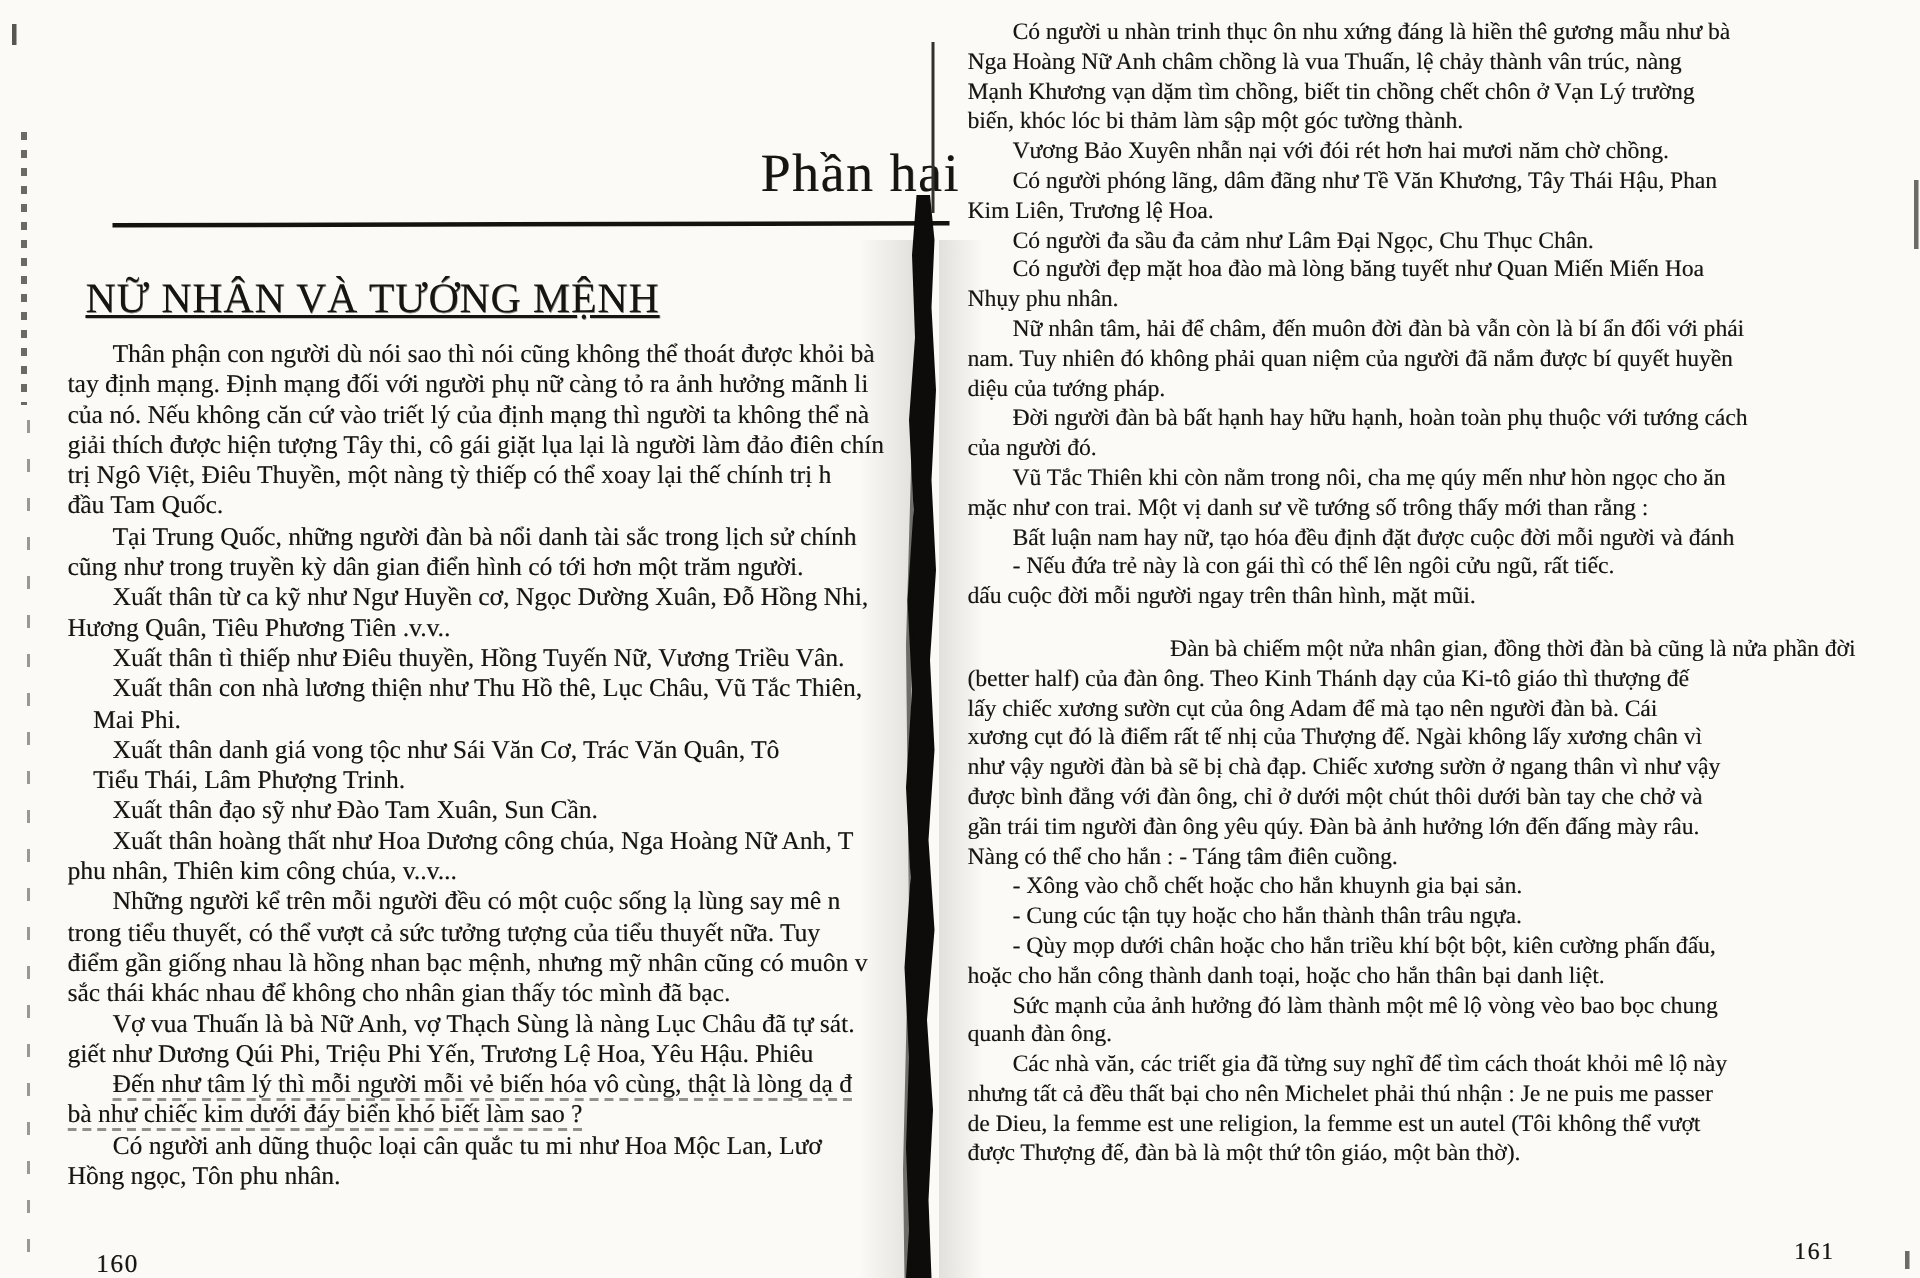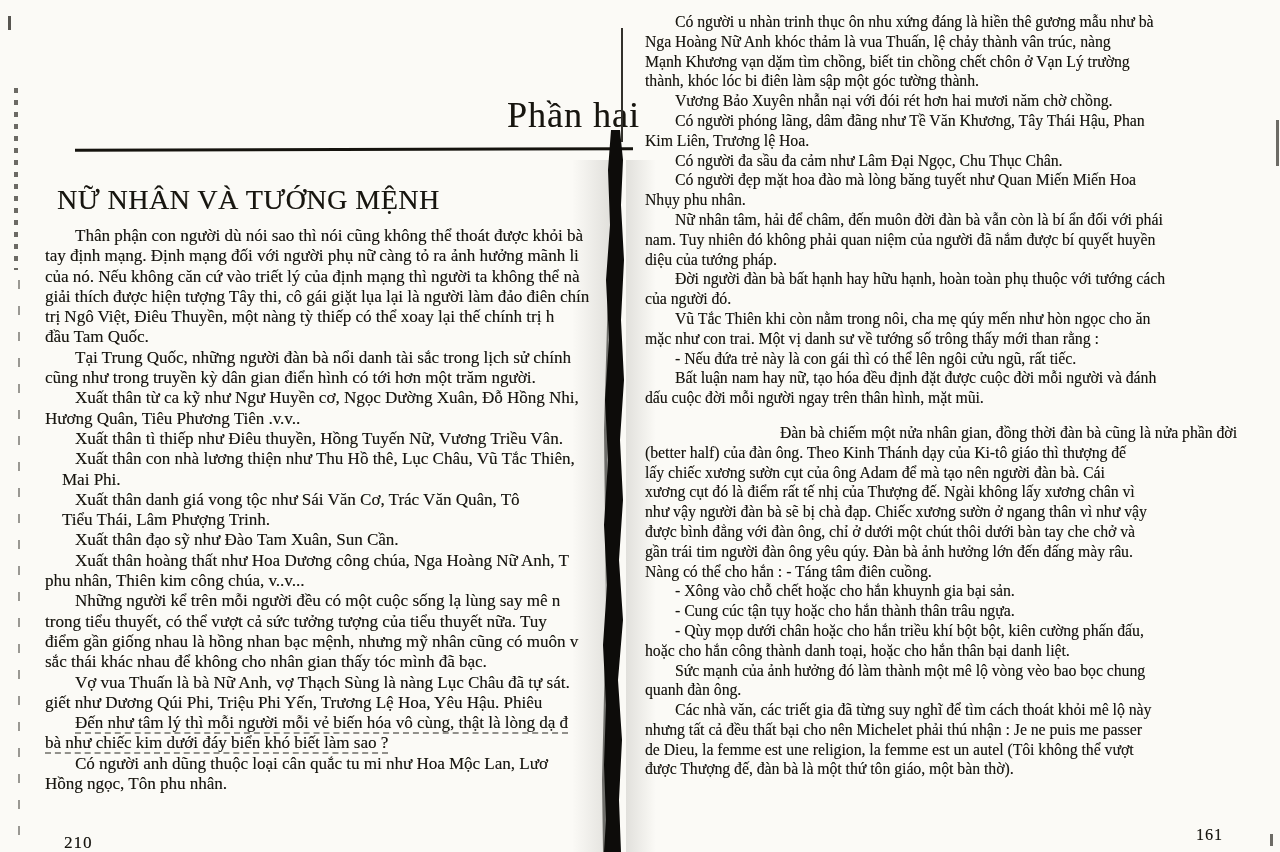--- a/index.html
+++ b/index.html
@@ -20,20 +20,21 @@
   }
   .rule{
     position:absolute;left:75px;top:148px;width:558px;height:3px;
     background:#15130e;
     transform:rotate(-0.15deg);
   }
   .section-title{
     position:absolute;left:57px;top:184px;
     font-size:28px;letter-spacing:0.5px;white-space:nowrap;
     text-shadow:0.35px 0.35px 0 rgba(20,18,12,.5);
+    text-decoration:underline;
   }
   .body-col{
     position:absolute;overflow:hidden;
     text-shadow:0.25px 0.25px 0 rgba(22,20,14,.42);
   }
   #left-lines{
     left:45px;top:226px;width:565px;height:596px;
     font-size:17px;line-height:20.3px;
   }
   #right-lines{
@@ -114,42 +115,42 @@
       <div class="tline">trong tiểu thuyết, có thể vượt cả sức tưởng tượng của tiểu thuyết nữa. Tuy</div>
       <div class="tline">điểm gần giống nhau là hồng nhan bạc mệnh, nhưng mỹ nhân cũng có muôn v</div>
       <div class="tline">sắc thái khác nhau để không cho nhân gian thấy tóc mình đã bạc.</div>
       <div class="tline indent">Vợ vua Thuấn là bà Nữ Anh, vợ Thạch Sùng là nàng Lục Châu đã tự sát.</div>
       <div class="tline">giết như Dương Qúi Phi, Triệu Phi Yến, Trương Lệ Hoa, Yêu Hậu. Phiêu</div>
       <div class="tline indent"><span class="u-dash">Đến như tâm lý thì mỗi người mỗi vẻ biến hóa vô cùng, thật là lòng dạ đ</span></div>
       <div class="tline"><span class="u-dash">bà như chiếc kim dưới đáy biển khó biết làm sao ?</span></div>
       <div class="tline indent">Có người anh dũng thuộc loại cân quắc tu mi như Hoa Mộc Lan, Lươ</div>
       <div class="tline">Hồng ngọc, Tôn phu nhân.</div>
     </div>
-  <div id="pgnum-left" class="pgnum">210</div>
+  <div id="pgnum-left" class="pgnum">160</div>
 
   <div id="right-lines" class="body-col">
       <div class="tline indent">Có người u nhàn trinh thục ôn nhu xứng đáng là hiền thê gương mẫu như bà</div>
-      <div class="tline">Nga Hoàng Nữ Anh khóc thảm là vua Thuấn, lệ chảy thành vân trúc, nàng</div>
+      <div class="tline">Nga Hoàng Nữ Anh châm chồng là vua Thuấn, lệ chảy thành vân trúc, nàng</div>
       <div class="tline">Mạnh Khương vạn dặm tìm chồng, biết tin chồng chết chôn ở Vạn Lý trường</div>
-      <div class="tline">thành, khóc lóc bi điên làm sập một góc tường thành.</div>
+      <div class="tline">biến, khóc lóc bi thảm làm sập một góc tường thành.</div>
       <div class="tline indent">Vương Bảo Xuyên nhẫn nại với đói rét hơn hai mươi năm chờ chồng.</div>
       <div class="tline indent">Có người phóng lãng, dâm đãng như Tề Văn Khương, Tây Thái Hậu, Phan</div>
       <div class="tline">Kim Liên, Trương lệ Hoa.</div>
       <div class="tline indent">Có người đa sầu đa cảm như Lâm Đại Ngọc, Chu Thục Chân.</div>
       <div class="tline indent">Có người đẹp mặt hoa đào mà lòng băng tuyết như Quan Miến Miến Hoa</div>
       <div class="tline">Nhụy phu nhân.</div>
       <div class="tline indent">Nữ nhân tâm, hải để châm, đến muôn đời đàn bà vẫn còn là bí ẩn đối với phái</div>
       <div class="tline">nam. Tuy nhiên đó không phải quan niệm của người đã nắm được bí quyết huyền</div>
       <div class="tline">diệu của tướng pháp.</div>
       <div class="tline indent">Đời người đàn bà bất hạnh hay hữu hạnh, hoàn toàn phụ thuộc với tướng cách</div>
       <div class="tline">của người đó.</div>
       <div class="tline indent">Vũ Tắc Thiên khi còn nằm trong nôi, cha mẹ qúy mến như hòn ngọc cho ăn</div>
       <div class="tline">mặc như con trai. Một vị danh sư về tướng số trông thấy mới than rằng :</div>
+      <div class="tline indent">Bất luận nam hay nữ, tạo hóa đều định đặt được cuộc đời mỗi người và đánh</div>
       <div class="tline indent">- Nếu đứa trẻ này là con gái thì có thể lên ngôi cửu ngũ, rất tiếc.</div>
-      <div class="tline indent">Bất luận nam hay nữ, tạo hóa đều định đặt được cuộc đời mỗi người và đánh</div>
       <div class="tline">dấu cuộc đời mỗi người ngay trên thân hình, mặt mũi.</div>
       <div class="tline indent gap">Đàn bà chiếm một nửa nhân gian, đồng thời đàn bà cũng là nửa phần đời</div>
       <div class="tline">(better half) của đàn ông. Theo Kinh Thánh dạy của Ki-tô giáo thì thượng đế</div>
       <div class="tline">lấy chiếc xương sườn cụt của ông Adam để mà tạo nên người đàn bà. Cái</div>
       <div class="tline">xương cụt đó là điểm rất tế nhị của Thượng đế. Ngài không lấy xương chân vì</div>
       <div class="tline">như vậy người đàn bà sẽ bị chà đạp. Chiếc xương sườn ở ngang thân vì như vậy</div>
       <div class="tline">được bình đẳng với đàn ông, chỉ ở dưới một chút thôi dưới bàn tay che chở và</div>
       <div class="tline">gần trái tim người đàn ông yêu qúy. Đàn bà ảnh hưởng lớn đến đấng mày râu.</div>
       <div class="tline">Nàng có thể cho hắn : - Táng tâm điên cuồng.</div>
       <div class="tline indent">- Xông vào chỗ chết hoặc cho hắn khuynh gia bại sản.</div>

